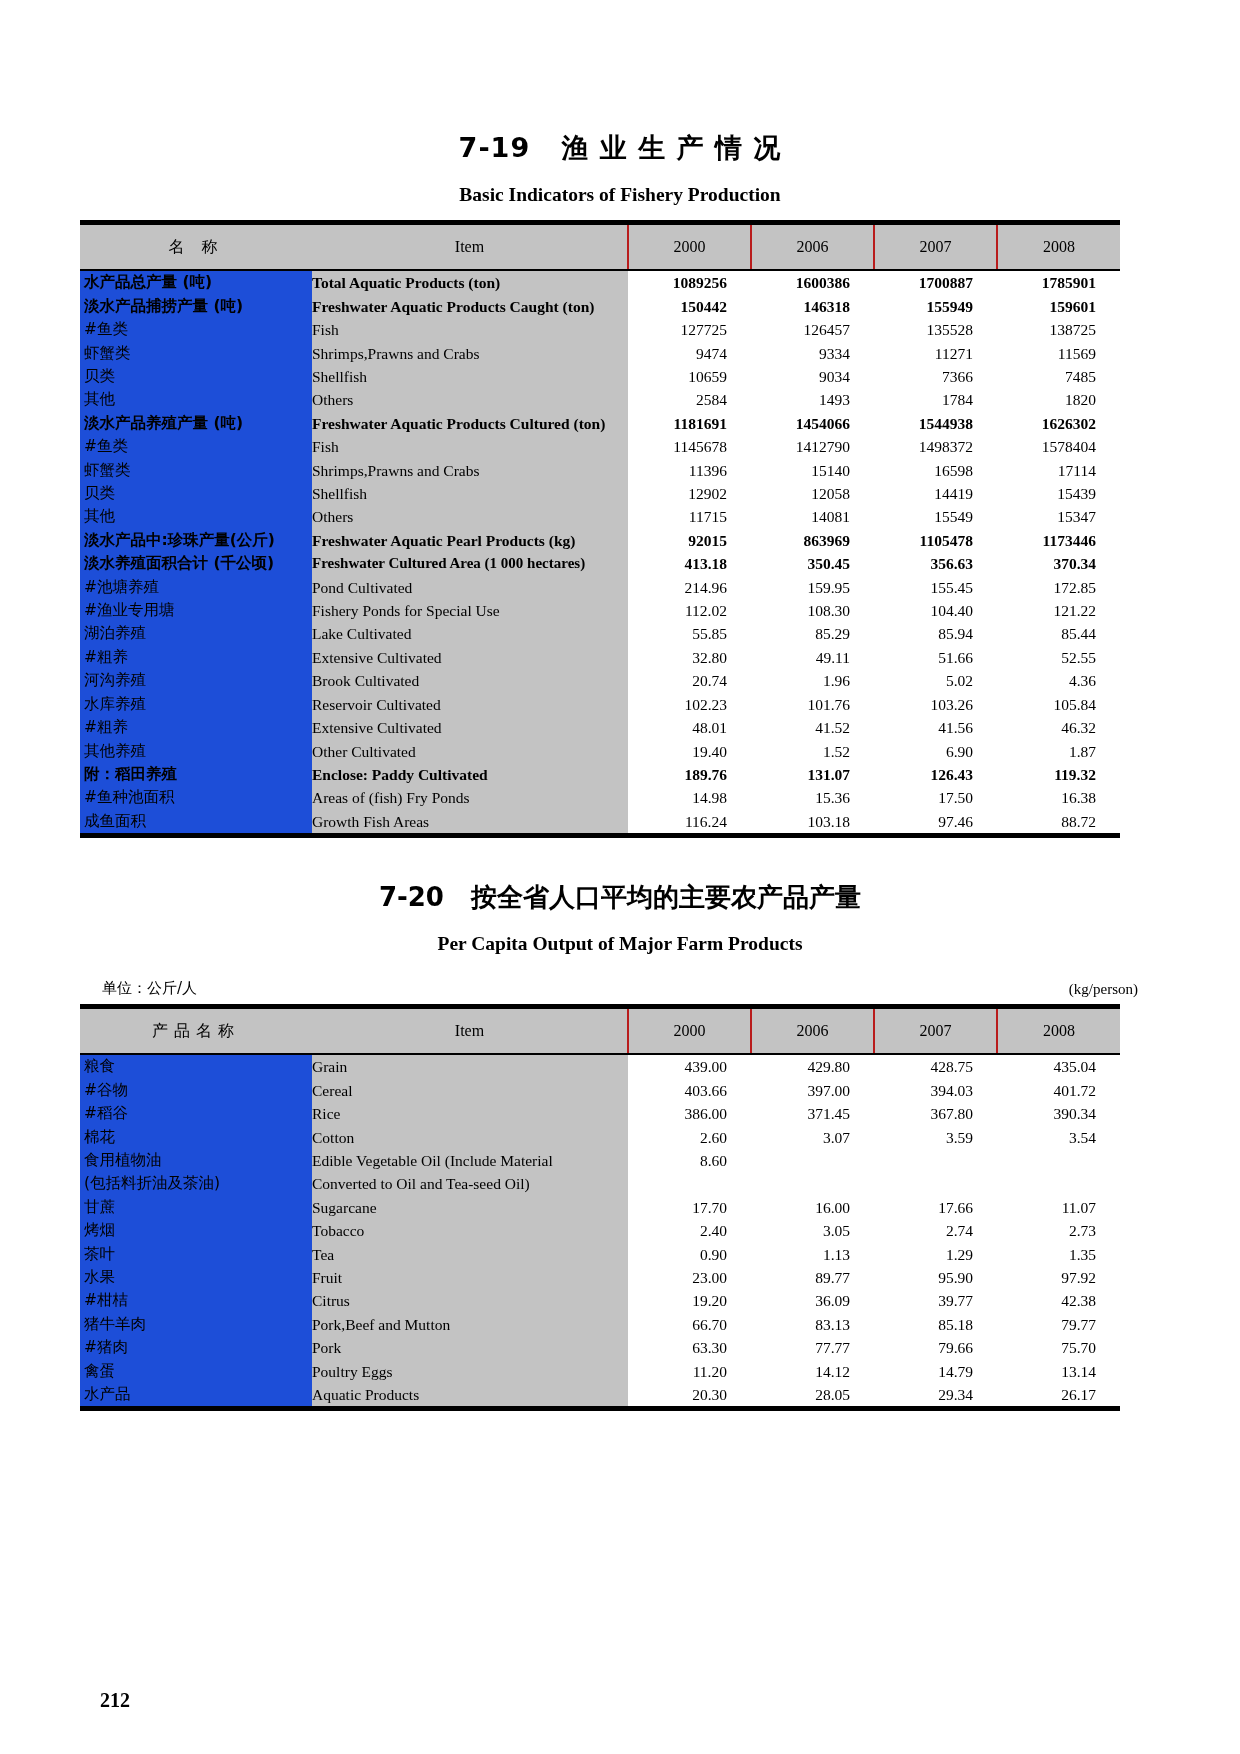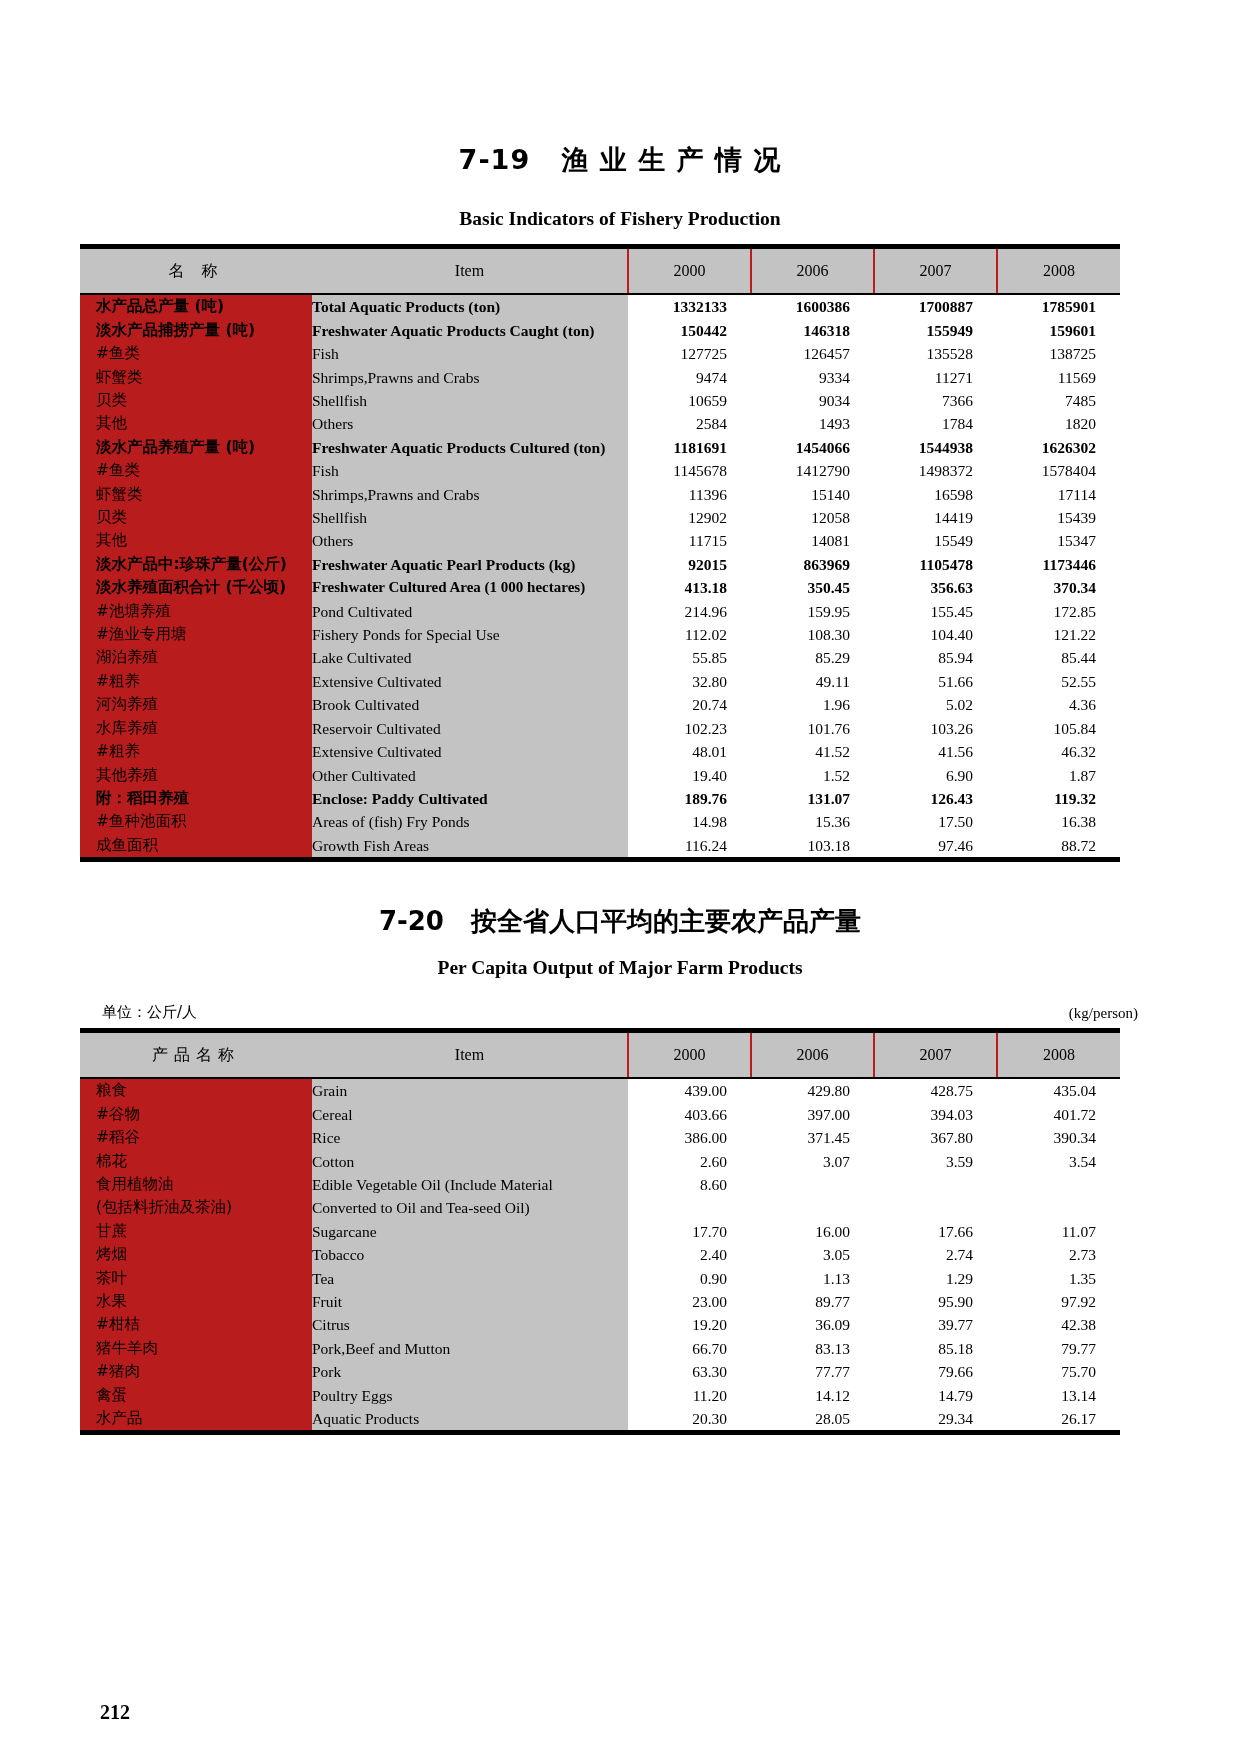--- a/index.html
+++ b/index.html
@@ -23,21 +23,21 @@
     position: relative;
   }
 
   
   .cn-title {
     text-align: center;
     font-family: "Liberation Sans", "DejaVu Sans", sans-serif;
     font-weight: bold;
     font-size: 27px;
     letter-spacing: 1px;
-    margin: 12px;
+    margin: 0;
     padding-top: 132px;
     line-height: 1.2;
     white-space: pre;
   }
   .cn-title-2 {
     text-align: center;
     font-family: "Liberation Sans", "DejaVu Sans", sans-serif;
     font-weight: bold;
     font-size: 26px;
     letter-spacing: 0px;
@@ -97,22 +97,22 @@
   table.stat tbody td {
     font-size: 15.5px;
     height: 23.4px;
     line-height: 23.4px;
     padding: 0;
     vertical-align: middle;
     white-space: nowrap;
     overflow: hidden;
   }
   table.stat tbody td.cn {
-    background: #b91c1c;
-    padding-left: 16px;
+    background: #1d4ed8;
+    padding-left: 4px;
   }
   table.stat tbody td.en {
     background: #c3c3c3;
     padding-right: 0;
   }
   table.stat tbody td.num {
     text-align: right;
     padding-right: 24px;
     background: #ffffff;
   }
@@ -172,21 +172,21 @@
         <th class="hnum">2000</th>
         <th class="hnum">2006</th>
         <th class="hnum">2007</th>
         <th class="hnum">2008</th>
       </tr>
     </thead>
     <tbody id="t1body">
         <tr class="bold">
           <td class="cn cjk i0 cjk-b">水产品总产量 (吨)</td>
           <td class="en e0">Total Aquatic Products (ton)</td>
-          <td class="num">1332133</td>
+          <td class="num">1089256</td>
           <td class="num">1600386</td>
           <td class="num">1700887</td>
           <td class="num">1785901</td>
         </tr>
         <tr class="bold">
           <td class="cn cjk i0 cjk-b">淡水产品捕捞产量 (吨)</td>
           <td class="en e0">Freshwater Aquatic Products Caught (ton)</td>
           <td class="num">150442</td>
           <td class="num">146318</td>
           <td class="num">155949</td>

